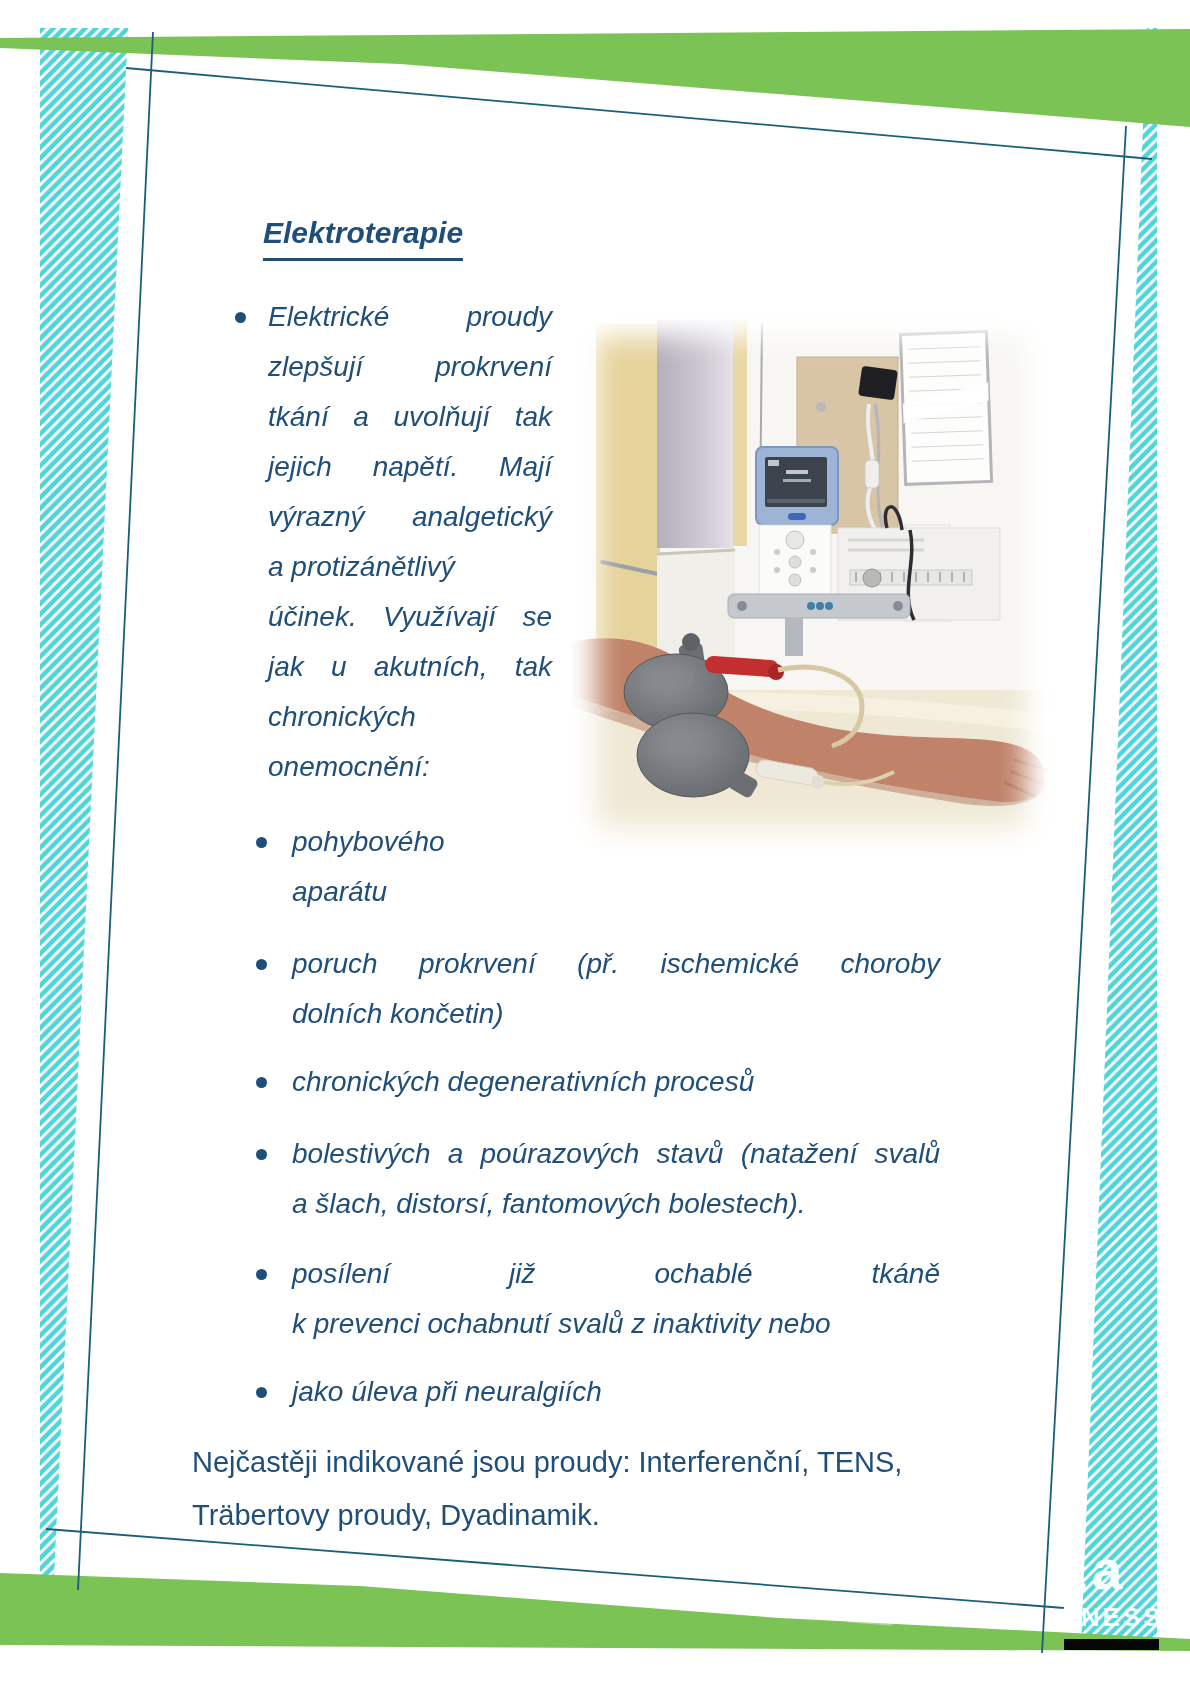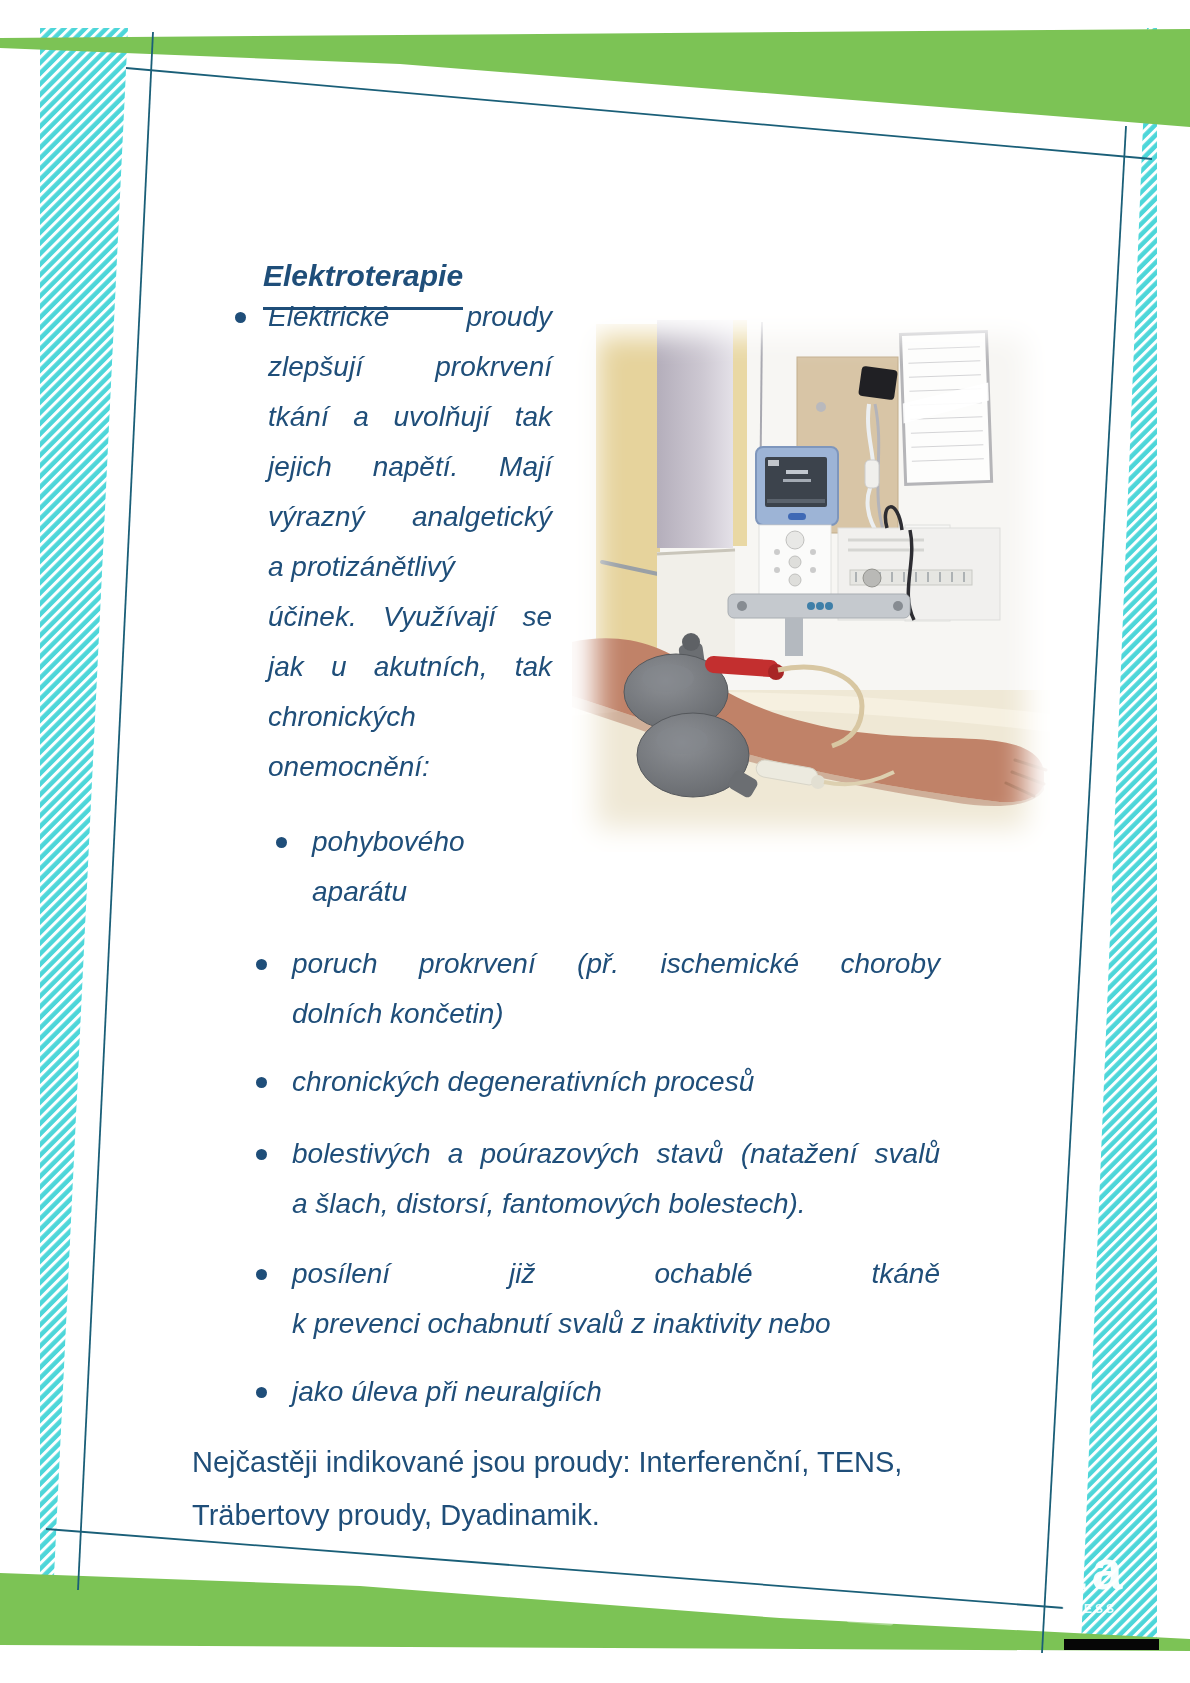--- a/index.html
+++ b/index.html
@@ -11,31 +11,31 @@
   html,body{margin:0;padding:0;}
   body{
     width:1190px;height:1683px;position:relative;background:#ffffff;
     font-family:"Liberation Sans", sans-serif;overflow:hidden;
   }
   #decor{position:absolute;left:0;top:0;z-index:0;}
   
   .txt{position:absolute;z-index:3;color:var(--text);}
   .title{
     left:263px;top:216px;font-size:30px;font-weight:bold;font-style:italic;
-    border-bottom:3px solid var(--text);padding-bottom:14px;display:inline-block;margin-top:43px;
+    border-bottom:3px solid var(--text);padding-bottom:8px;display:inline-block;
   }
   .item{font-size:28px;line-height:50px;font-style:italic;}
   .item::before{
     content:"";position:absolute;width:11px;height:11px;border-radius:50%;
     background:var(--text);top:20px;
   }
   .b1{left:268px;top:292px;width:284px;}
   .b1::before{left:-33px;}
   .sub::before{left:-36px;}
-  .s1{left:292px;top:817px;width:260px;margin-left:20px;}
+  .s1{left:292px;top:817px;width:260px;}
   .s2{left:292px;top:939px;width:648px;}
   .s3{left:292px;top:1057px;width:648px;}
   .s4{left:292px;top:1129px;width:648px;}
   .s5{left:292px;top:1249px;width:648px;}
   .s6{left:292px;top:1367px;width:648px;}
   .closing{left:192px;top:1436px;width:762px;font-size:29px;line-height:53px;}
   
   .ln{min-height:1em;}
   .jl .ln{text-align:justify;text-align-last:justify;}
   .jl .ln:last-child{text-align-last:left;}
@@ -45,21 +45,21 @@
   .photo{position:absolute;left:572px;top:312px;width:478px;height:540px;z-index:2;}
   .photo svg{display:block;}
   .photo .fade{position:absolute;inset:0;box-shadow:inset 0 0 28px 24px #ffffff;pointer-events:none;}
   
   .wm-big{
     position:absolute;left:1056px;top:1542px;z-index:4;color:rgba(255,255,255,0.95);
     font-size:56px;font-weight:bold;letter-spacing:1px;font-family:Liberation Mono, monospace;
   }
   .wm-small{
     position:absolute;left:1062px;top:1602px;z-index:4;color:rgba(255,255,255,0.9);
-    font-size:12px;font-weight:bold;letter-spacing:3px;
+    font-size:26px;font-weight:bold;letter-spacing:3px;
   }
   .wm-frag{
     position:absolute;left:846px;top:1616px;width:48px;height:8px;border-radius:4px;
     background:rgba(255,255,255,0.35);transform:rotate(4deg);z-index:4;
   }
   .black-bar{
     position:absolute;left:1064px;top:1639px;width:95px;height:11px;background:#060606;z-index:5;
   }
 </style>
 </head>

